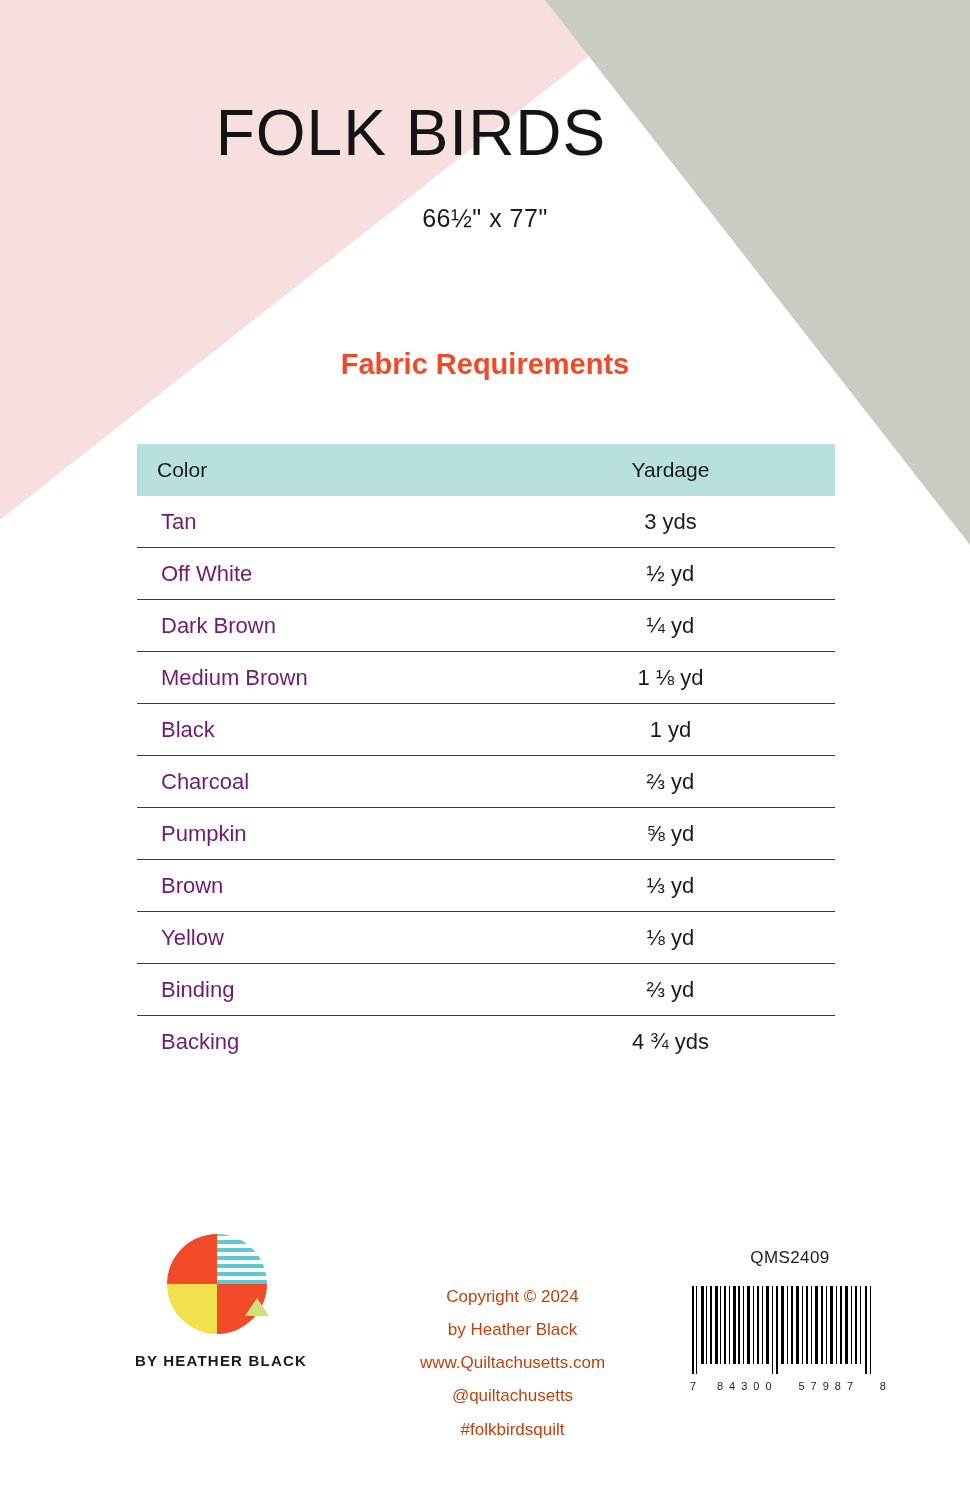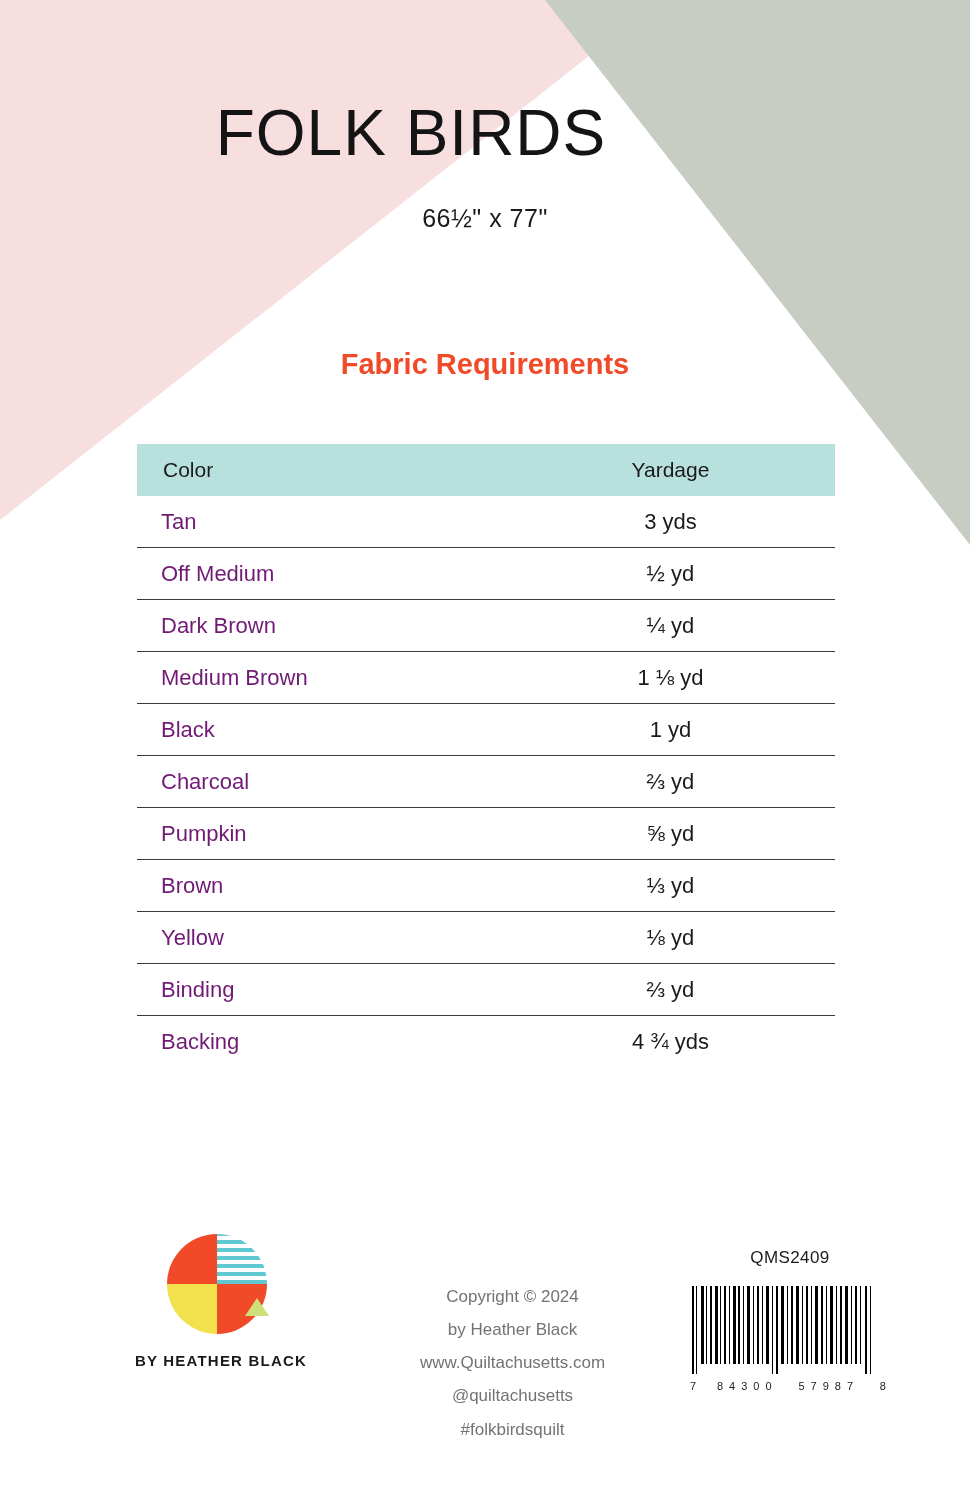--- a/index.html
+++ b/index.html
@@ -75,21 +75,21 @@
     width: 698px;
   }
   .table-header {
     display: flex;
     background: #b8e0dd;
     height: 52px;
     align-items: center;
   }
   .th-color {
     flex: 0 0 56%;
-    padding-left: 26px;
+    padding-left: 20px;
     font-size: 21px;
     color: #1b1b1b;
     box-sizing: border-box;
   }
   .th-yardage {
     flex: 1;
     text-align: center;
     font-size: 21px;
     color: #1b1b1b;
     padding-right: 22px;
@@ -150,21 +150,21 @@
   }
 
   .credits {
     position: absolute;
     left: 385px;
     top: 1280px;
     width: 255px;
     text-align: center;
     font-size: 17px;
     line-height: 1.95;
-    color: #737373;
+    color: #c2410c;
   }
 
   .barcode-block {
     position: absolute;
     left: 690px;
     top: 1248px;
     width: 200px;
   }
   .sku {
     font-size: 17px;
@@ -209,21 +209,21 @@
     <div class="table-header">
       <div class="th-color">Color</div>
       <div class="th-yardage">Yardage</div>
     </div>
 
     <div class="row">
       <div class="td-color">Tan</div>
       <div class="td-yardage">3 yds</div>
     </div>
     <div class="row">
-      <div class="td-color">Off Medium</div>
+      <div class="td-color">Off White</div>
       <div class="td-yardage">½ yd</div>
     </div>
     <div class="row">
       <div class="td-color">Dark Brown</div>
       <div class="td-yardage">¼ yd</div>
     </div>
     <div class="row">
       <div class="td-color">Medium Brown</div>
       <div class="td-yardage">1 ⅛ yd</div>
     </div>

